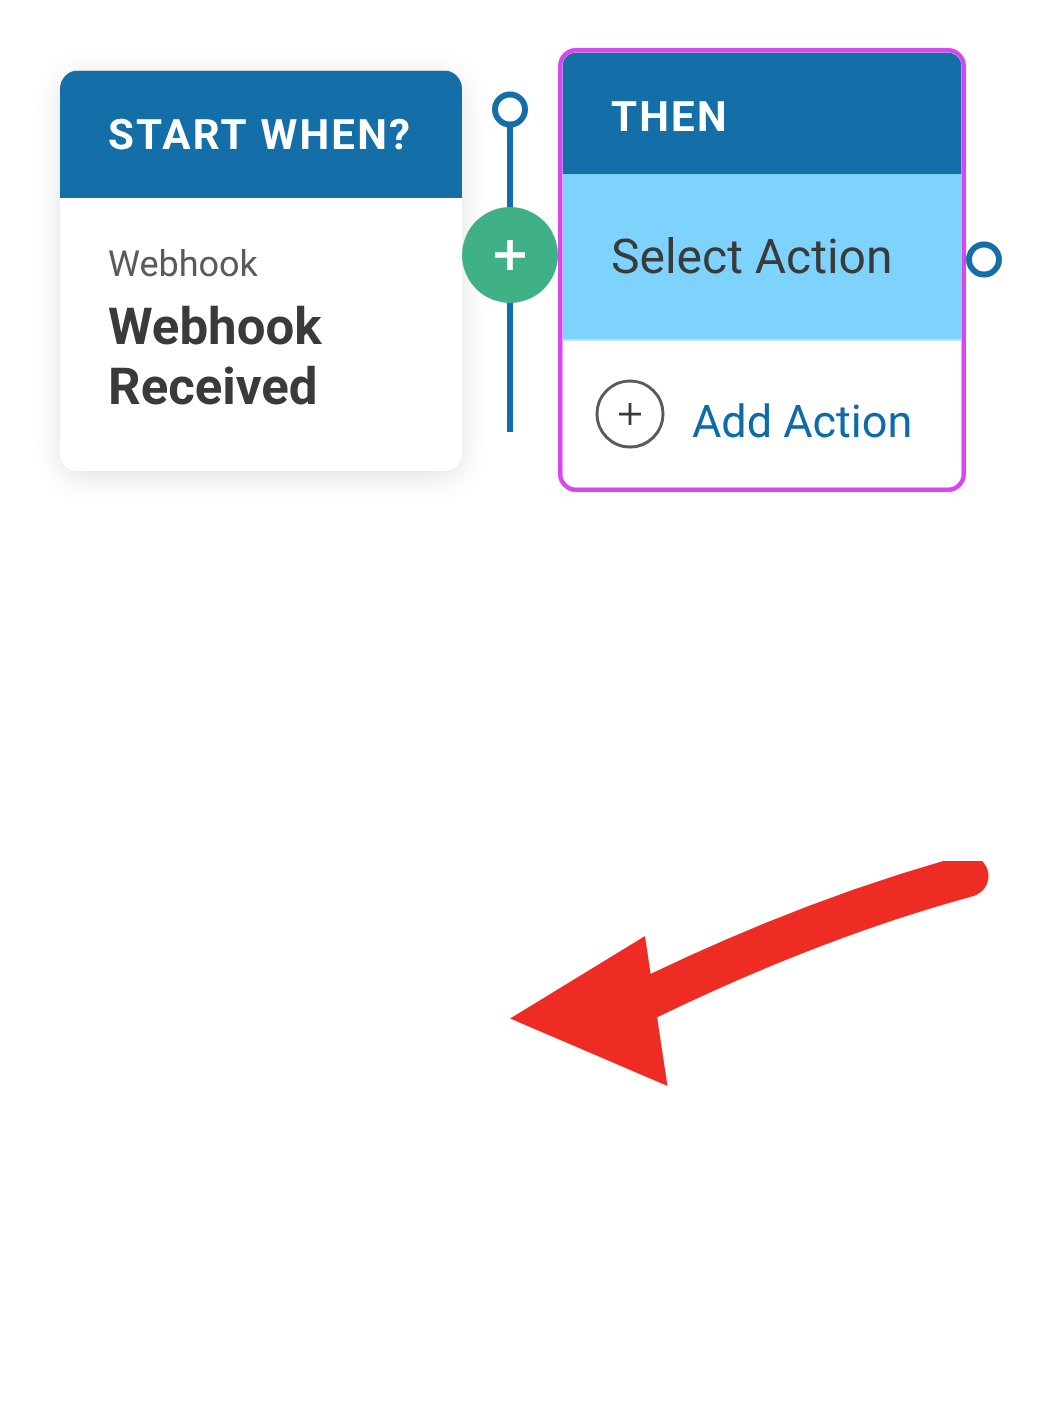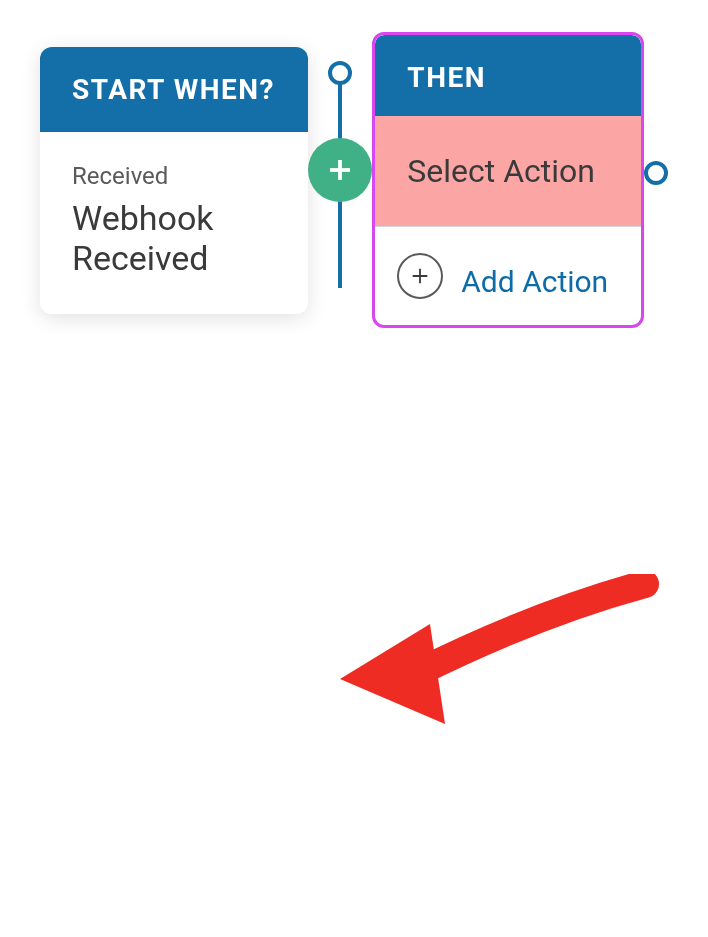--- a/index.html
+++ b/index.html
@@ -52,21 +52,21 @@
     .source-label {
       color: #5a5a5a;
       font-size: 24px;
       font-weight: 400;
       margin-bottom: 8px;
     }
     
     .trigger-name {
       color: #3a3a3a;
       font-size: 34px;
-      font-weight: 400;
+      font-weight: 700;
     }
     
     .connector {
       display: flex;
       flex-direction: column;
       align-items: center;
       position: relative;
     }
     
     .connector-dot {
@@ -129,21 +129,21 @@
     .card-bordered .card-header {
       border-radius: 9px 9px 0 0;
     }
     
     .action-row {
       padding: 36px 32px;
       border-bottom: 1px solid #d0d5dd;
     }
     
     .action-row.highlighted {
-      background: #fca5a5;
+      background: #7dd3fc;
     }
     
     .action-label {
       color: #3a3a3a;
       font-size: 32px;
       font-weight: 400;
     }
     
     .add-action-row {
       padding: 26px 32px 26px 22px;
@@ -202,21 +202,21 @@
 </head>
 <body>
 
 <div class="container">
 
   <div class="card">
     <div class="card-header">
       <span>START WHEN?</span>
     </div>
     <div class="card-body">
-      <div class="source-label">Received</div>
+      <div class="source-label">Webhook</div>
       <div class="trigger-name">Webhook Received</div>
     </div>
   </div>
 
   <div class="connector">
     <div class="connector-dot"></div>
     <div class="connector-line"></div>
     <div class="add-node">
       <svg viewBox="0 0 24 24" fill="none">
         <line x1="12" y1="4" x2="12" y2="20"></line>

